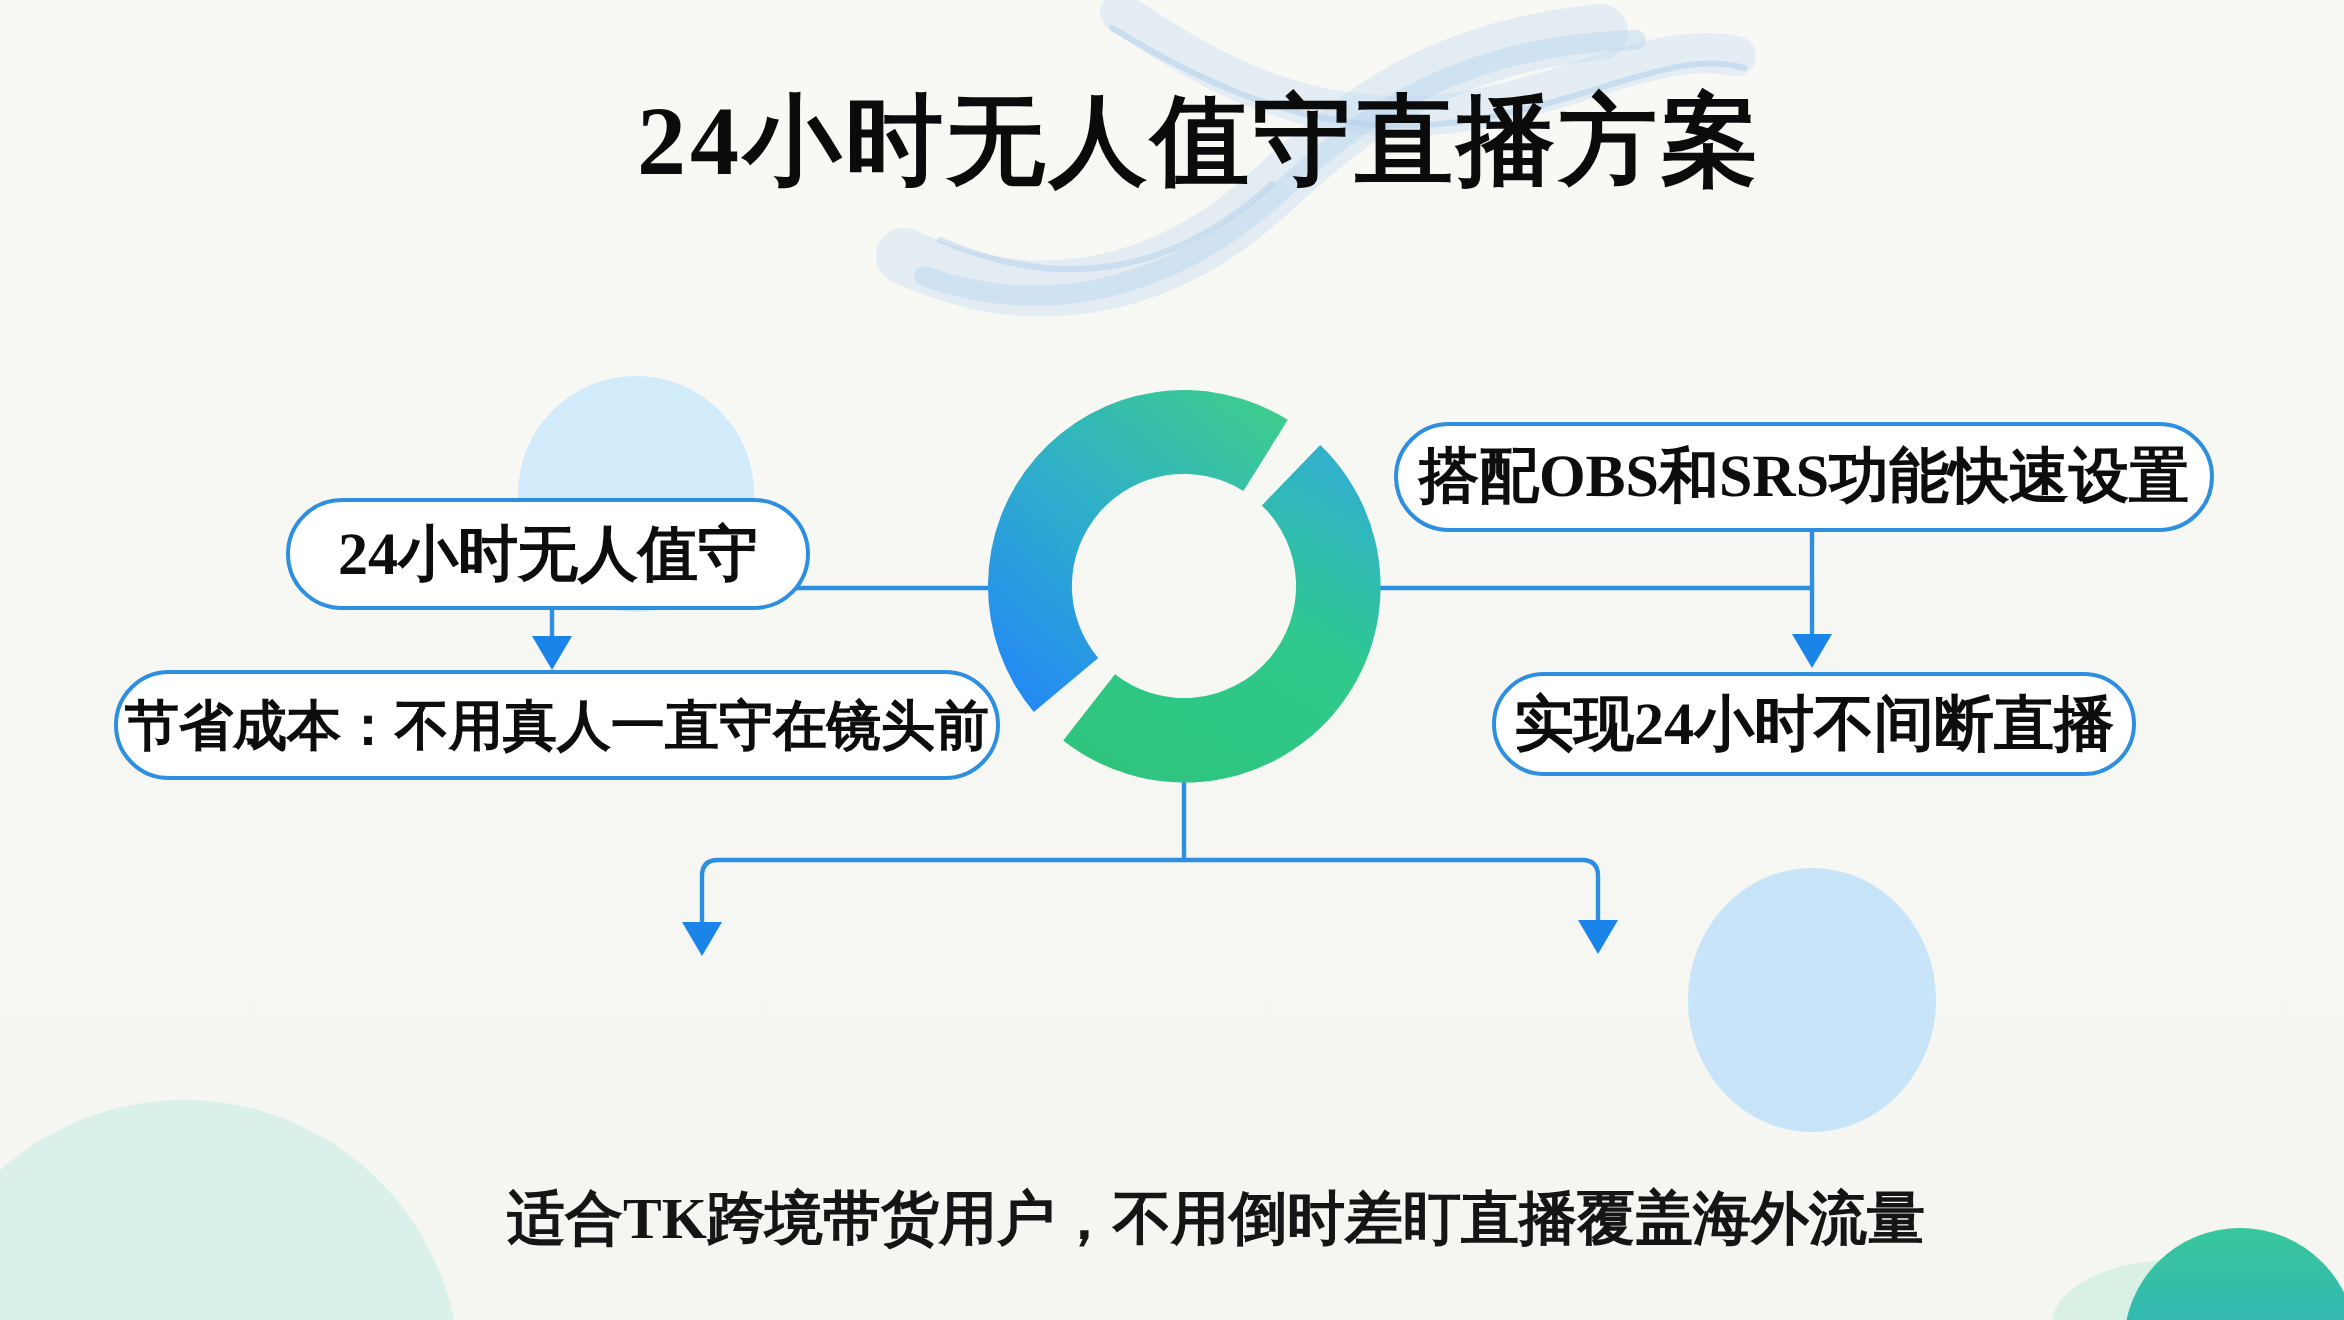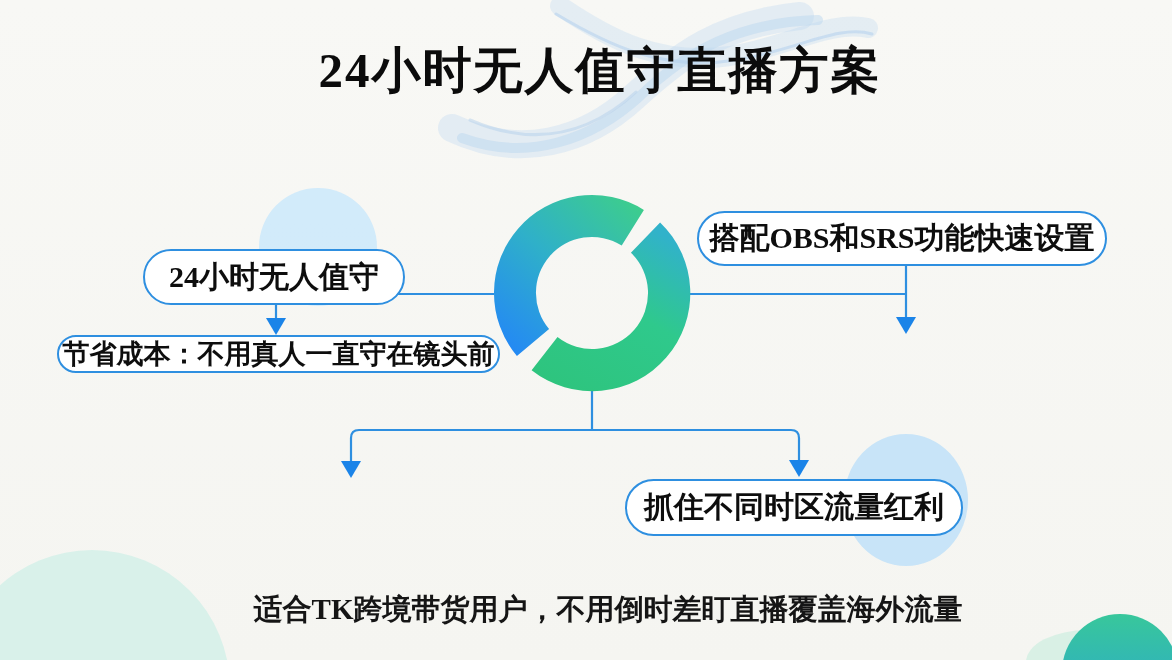--- a/index.html
+++ b/index.html
@@ -99,21 +99,21 @@
       <path fill="url(#gradB)" d="M531.6,370.2 A98,98 0 0 0 660.1,222.5 L630.9,252.7 A56,56 0 0 1 557.5,337.1 Z"></path>
     </g>
   </svg>
 
   <h1 class="title">24小时无人值守直播方案</h1>
 
   <div class="node heavy" style="left:143px;top:213px;width:262px;height:56px;margin-top:36px;">24小时无人值守</div>
 
   <div class="node heavy" style="left:697px;top:211px;width:410px;height:55px;text-align:right;">搭配OBS和SRS功能快速设置</div>
 
-  <div class="node medium" style="left:57px;top:335px;width:443px;height:38px;">节省成本：不用真人一直守在镜头前</div>
+  <div class="node medium" style="left:57px;top:335px;width:443px;height:55px;">节省成本：不用真人一直守在镜头前</div>
+
+  <div class="node heavy" style="left:746px;top:336px;width:322px;height:52px;">实现24小时不间断直播</div>
 
 
-
-  <div class="node heavy" style="left:625px;top:479px;width:338px;height:57px;">抓住不同时区流量红利</div>
 
   <p class="caption">适合TK跨境带货用户，不用倒时差盯直播覆盖海外流量</p>
 
 </div>
 
 </body></html>

